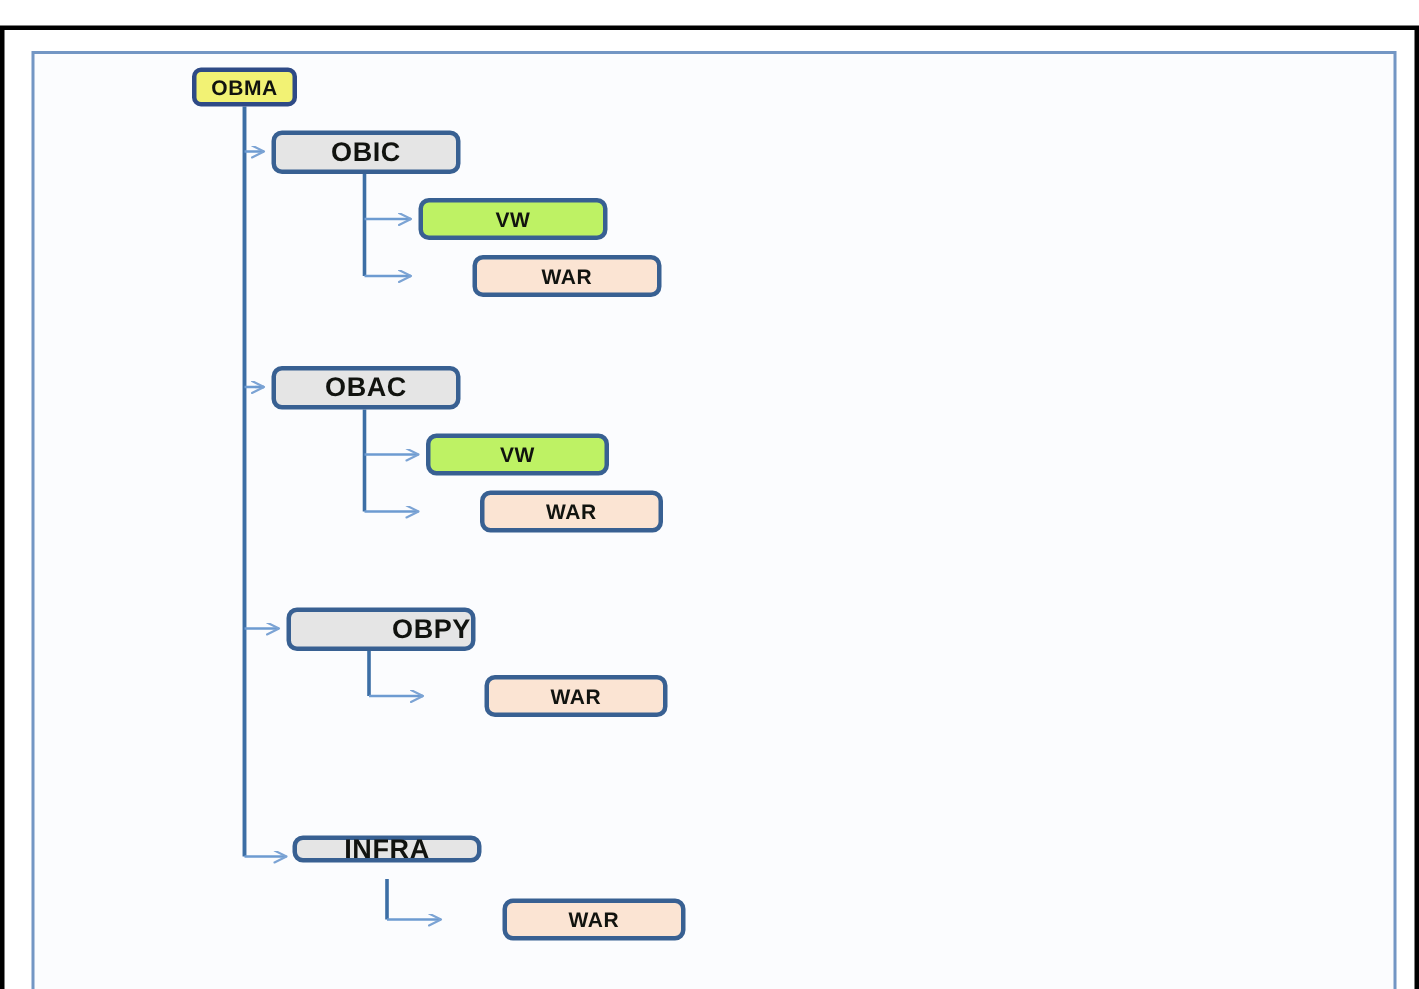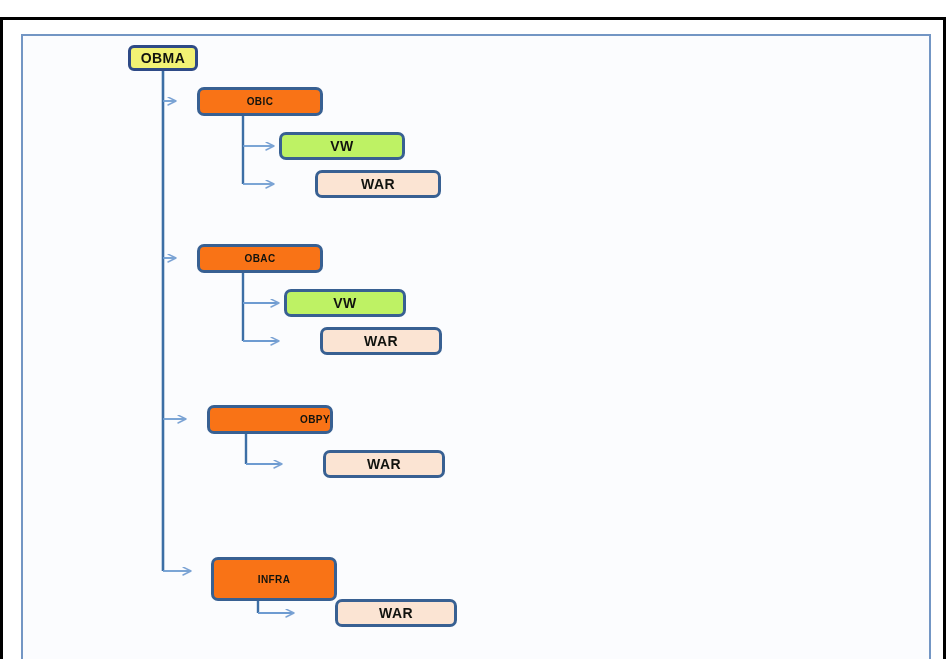--- a/index.html
+++ b/index.html
@@ -59,23 +59,22 @@
     white-space: nowrap;
   }
   .node-root {
     border: 3px solid #2e4a86;
     background: #f2f274;
     font-size: 14px;
     border-radius: 6px;
   }
   .node-group {
     border: 3px solid #386092;
-    background: #f97316;
-    font-size: 10px;
-    margin-left: 16px;
+    background: #e5e5e5;
+    font-size: 18px;
   }
   .node-vw {
     border: 3px solid #386092;
     background: #bef264;
     font-size: 14px;
   }
   .node-war {
     border: 3px solid #386092;
     background: #fbe4d3;
     font-size: 14px;
@@ -161,21 +160,21 @@
       <span>WAR</span>
     </div>
 
     <div class="node node-group" style="left:188px; top:385px; width:126px; height:29px;justify-content:flex-end;">
       <span>OBPY</span>
     </div>
     <div class="node node-war" style="left:284px; top:430px; width:122px; height:28px;">
       <span>WAR</span>
     </div>
 
-    <div class="node node-group" style="left:192px; top:537px; width:126px; height:44px;">
+    <div class="node node-group" style="left:192px; top:537px; width:126px; height:18px;">
       <span>INFRA</span>
     </div>
     <div class="node node-war" style="left:296px; top:579px; width:122px; height:28px;">
       <span>WAR</span>
     </div>
 
   </div>
 </div>
 
 </body></html>

